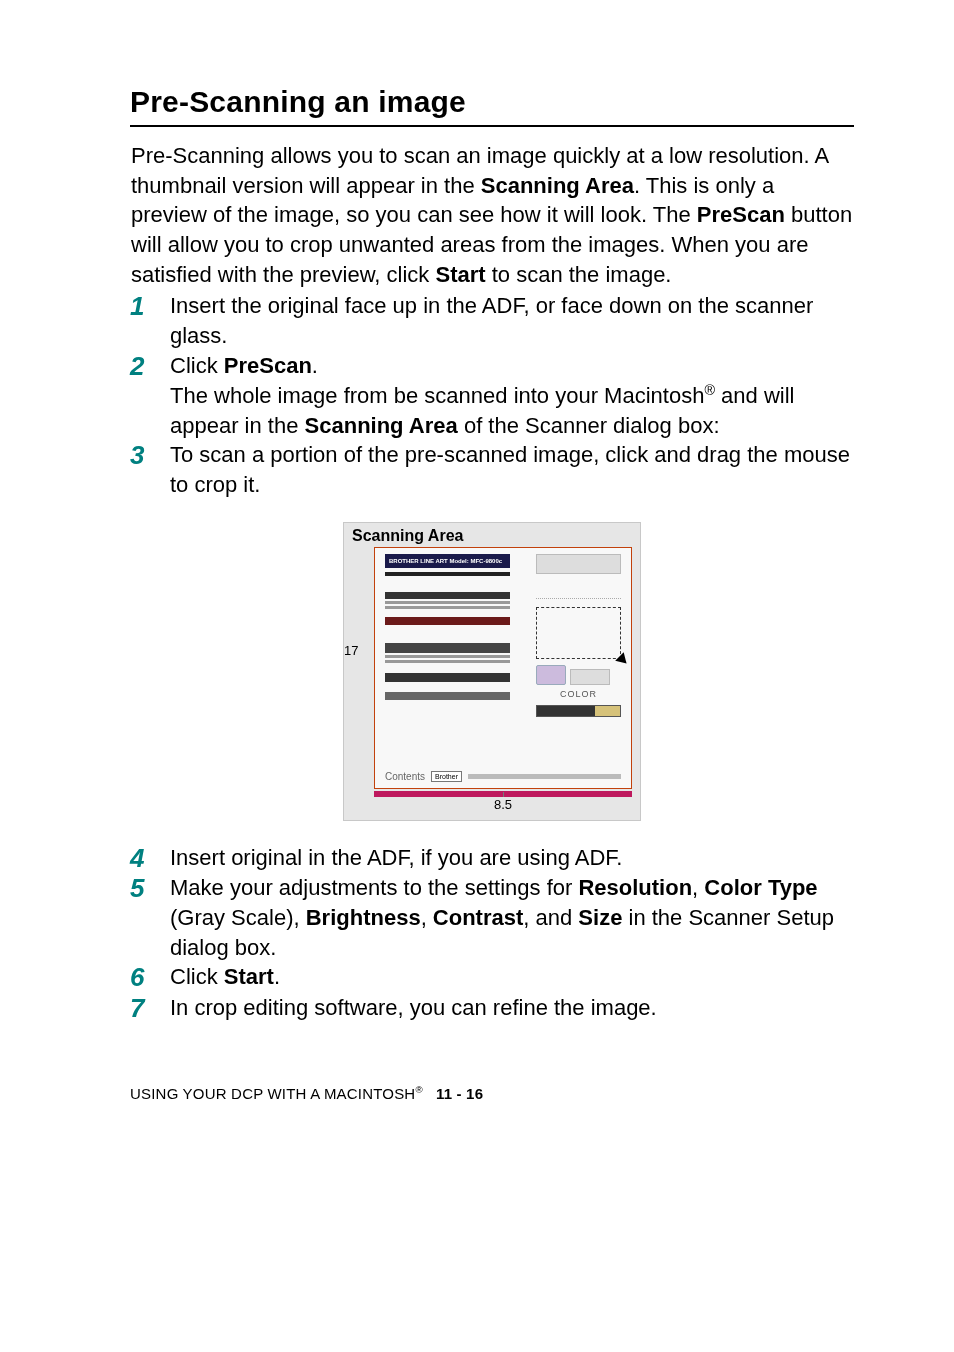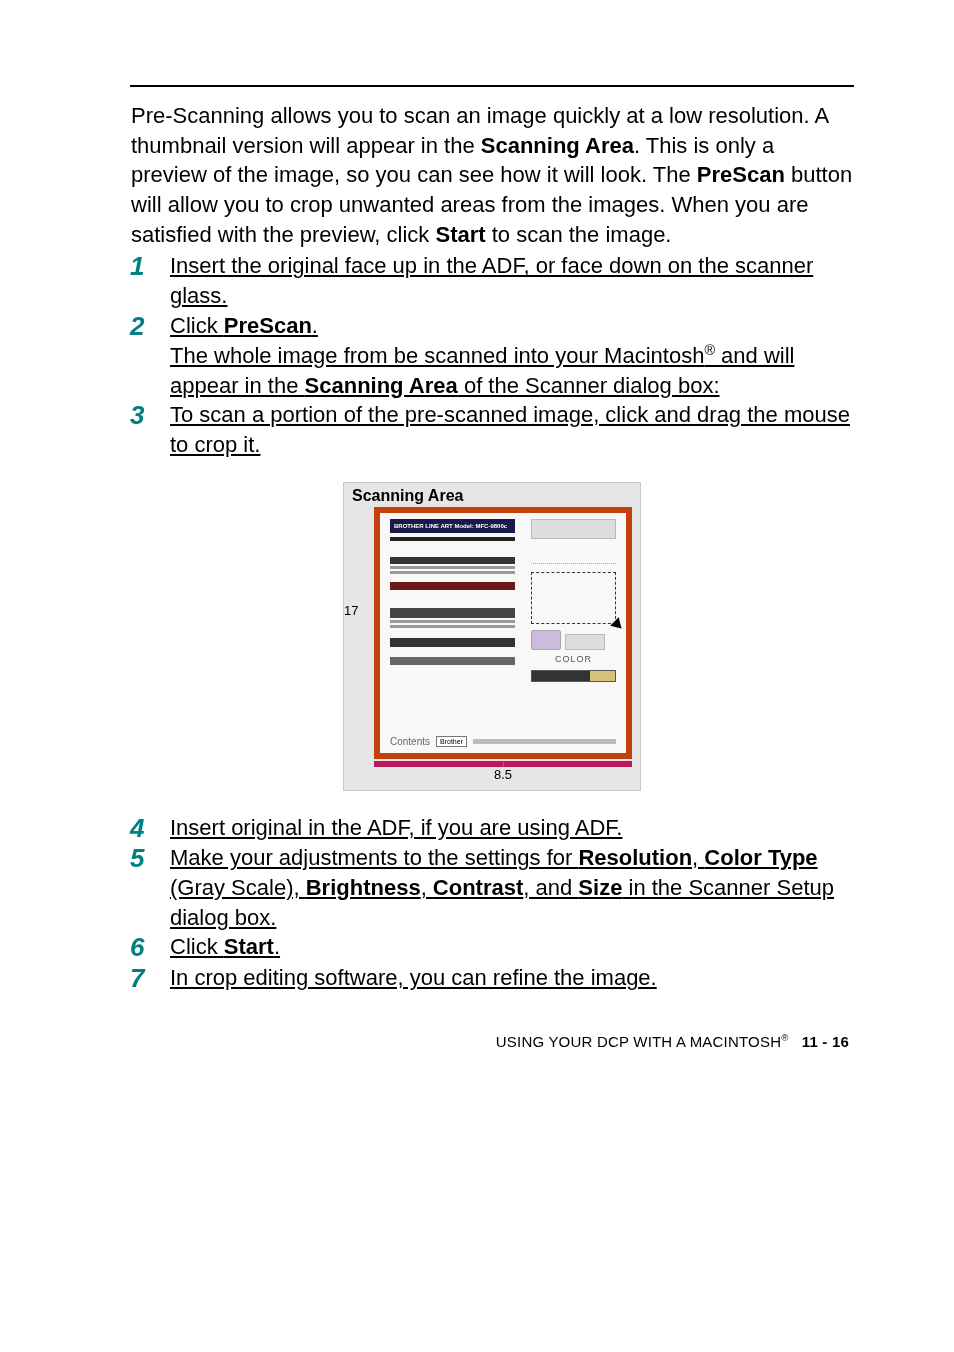--- a/index.html
+++ b/index.html
@@ -51,21 +51,20 @@
     font-size: 26px;
     width: 40px;
     flex: 0 0 40px;
     line-height: 1.18;
     text-align: left;
   }
   .step-body {
     font-size: 22px;
     line-height: 1.35;
     flex: 1;
-    text-decoration: underline;
   }
   .sup {
     font-size: 0.65em;
     vertical-align: super;
   }
   .figure-wrap {
     display: flex;
     justify-content: center;
     margin: 22px 0 22px 0;
   }
@@ -77,21 +76,21 @@
     position: relative;
   }
   .scanning-area-title {
     font-weight: bold;
     font-size: 16px;
     margin-bottom: 2px;
     font-family: Arial, Helvetica, sans-serif;
   }
   .preview-canvas {
     background: #f8f8f8;
-    border: 6px solid #c2410c;
+    border: 1px solid #c2410c;
     height: 240px;
     position: relative;
     overflow: hidden;
     margin-left: 22px;
   }
   .yaxis-label {
     position: absolute;
     left: 0;
     top: 120px;
     font-size: 13px;
@@ -171,31 +170,32 @@
   .contents-strip{
     position:absolute;bottom:6px;left:10px;right:10px;
     display:flex;align-items:center;gap:6px;
   }
   .contents-strip .lbl{font-size:10px;color:#666;}
   .contents-box{border:1px solid #777;background:#fff;font-size:7px;padding:1px 3px;}
   .contents-bar{flex:1;height:5px;background:#bbb;}
 
   .footer {
     font-size: 15px;
-    text-align: right;
-    margin-top: 38px;
+    text-align: left;
+    margin-top: 60px;
     padding-right: 5px;
     letter-spacing:0.2px;
   }
   .footer .pg{font-weight:bold;}
 </style>
 </head>
 <body>
 
 <div class="page">
+  <h1>Pre-Scanning an image</h1>
   <hr class="rule">
 
   <p class="intro">
     <span>Pre-Scanning allows you to scan an image quickly at a low resolution. A thumbnail version will appear in the </span><span class="bold">Scanning Area</span><span>. This is only a preview of the image, so you can see how it will look. The </span><span class="bold">PreScan</span><span> button will allow you to crop unwanted areas from the images. When you are satisfied with the preview, click </span><span class="bold">Start</span><span> to scan the image.</span>
   </p>
 
   <ol class="steps">
     <li>
       <div class="num">1</div>
       <div class="step-body">Insert the original face up in the ADF, or face down on the scanner glass.</div>

